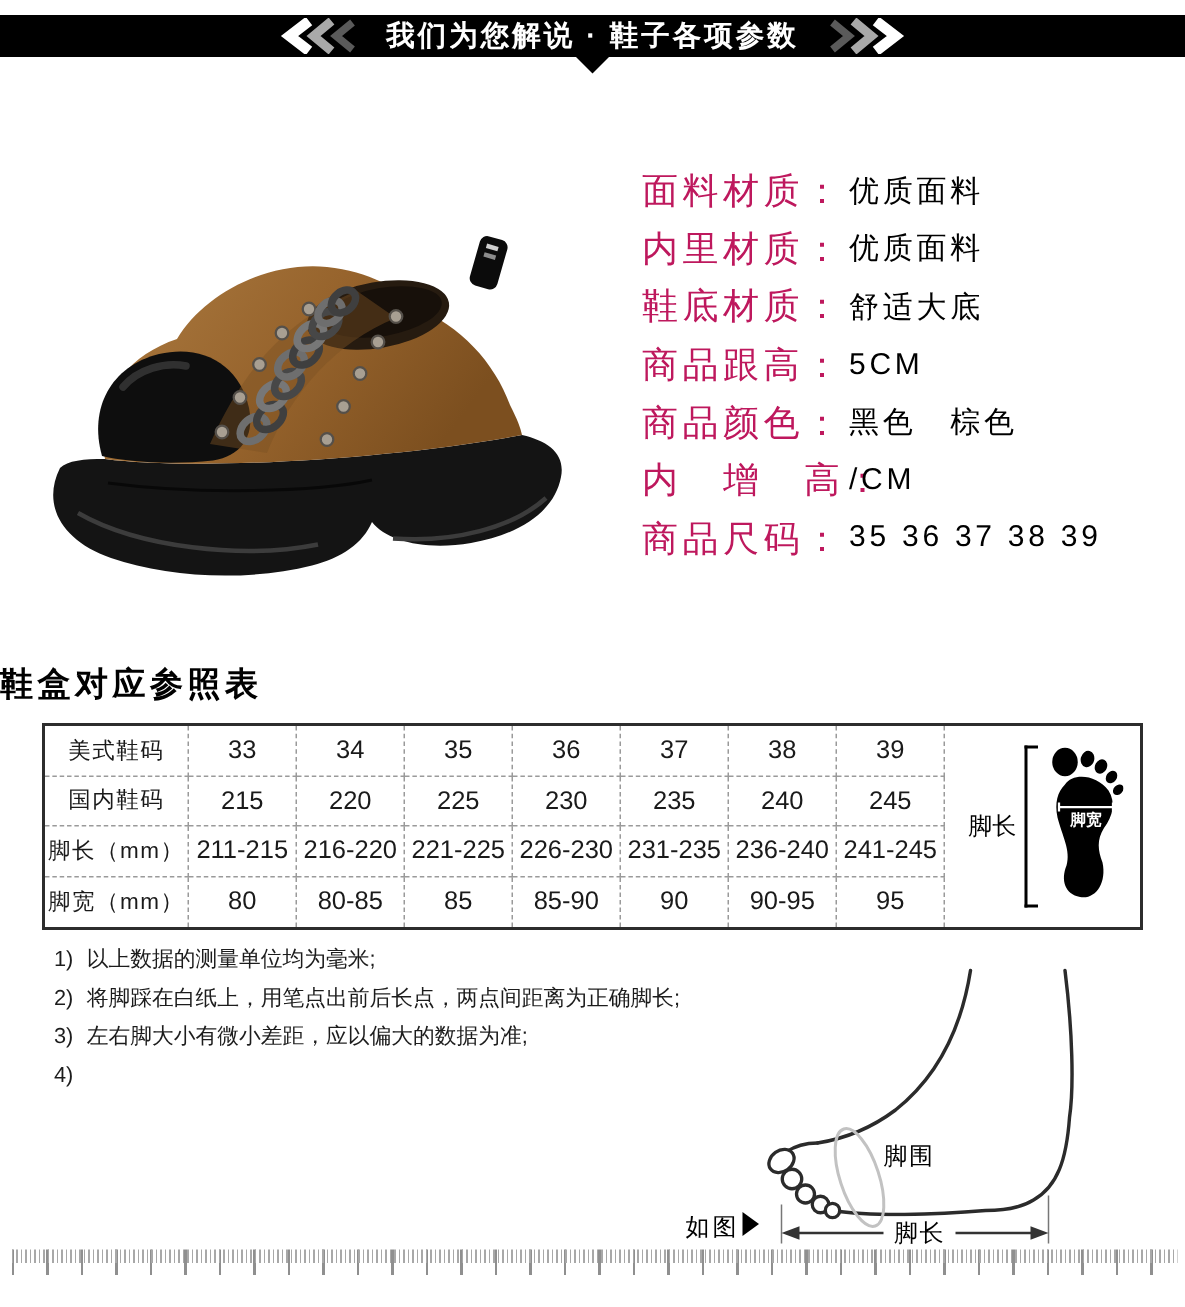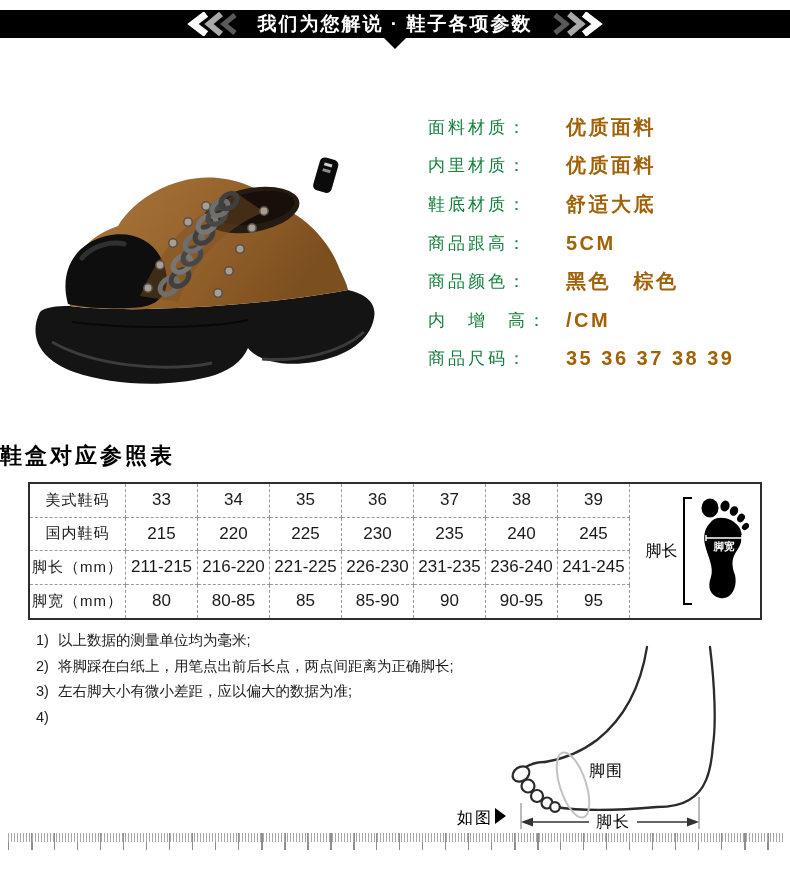--- a/index.html
+++ b/index.html
@@ -12,22 +12,22 @@
             display:flex; align-items:center; justify-content:center; gap:16px; }
   .banner-title { color:#fff; font-size:19px; font-weight:bold; letter-spacing:2px; white-space:nowrap; }
   .banner-tail { position:absolute; top:38px; left:384px; width:0; height:0;
                  border-left:11px solid transparent; border-right:11px solid transparent;
                  border-top:11px solid #000; }
 
   
   .shoe-img { position:absolute; left:12px; top:116px; width:382px; height:286px; }
   .specs { position:absolute; left:428px; top:108px; width:356px; list-style:none; }
   .spec-row { display:flex; align-items:center; height:38.6px; }
-  .spec-label { display:inline-block; width:138px; font-size:17px; letter-spacing:3px; white-space:nowrap; color:#15803d; }
-  .spec-value { font-size:20px; letter-spacing:2.5px; white-space:nowrap; color:#a16207;font-weight:bold; }
+  .spec-label { display:inline-block; width:138px; font-size:24px; letter-spacing:3px; white-space:nowrap; color:#be185d; }
+  .spec-value { font-size:20px; letter-spacing:2.5px; white-space:nowrap; color:#000000; }
 
   
   .chart-title { position:absolute; left:0; right:0; top:441px; text-align:left;
                  font-size:22px; font-weight:bold; letter-spacing:3px; color:#000; }
   .size-table { position:absolute; left:28px; top:482px; width:734px;
                 display:grid; grid-template-columns:96px repeat(7,72px) 134px;
                 grid-auto-rows:33.5px; border:2px solid #2d2d2d; background:#fff; }
   .tcell { display:flex; align-items:center; justify-content:center;
            border-right:1px dashed #9a9a9a; border-bottom:1px dashed #9a9a9a;
            font-size:17px; color:#1a1a1a; white-space:nowrap; }

